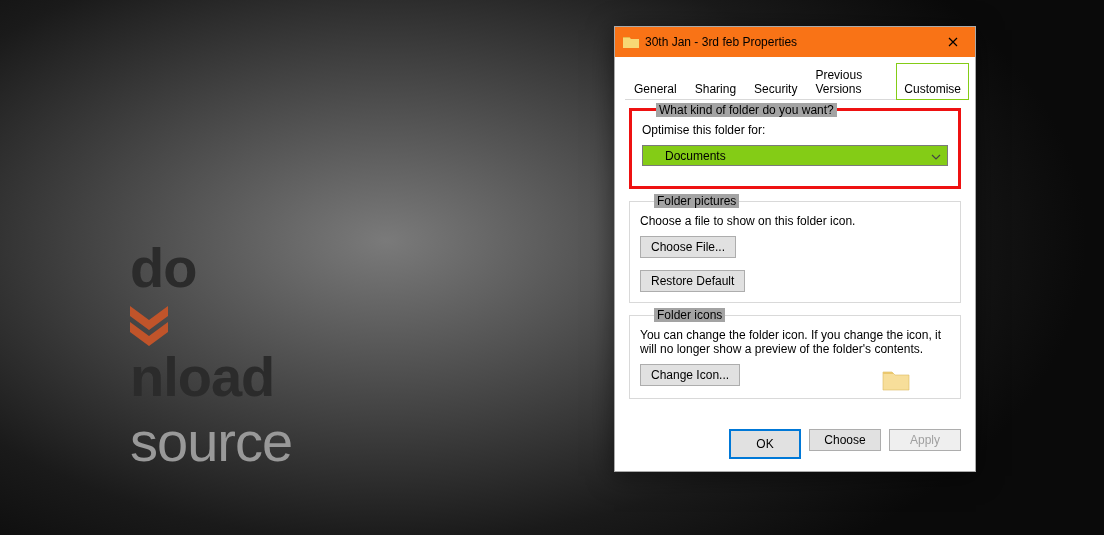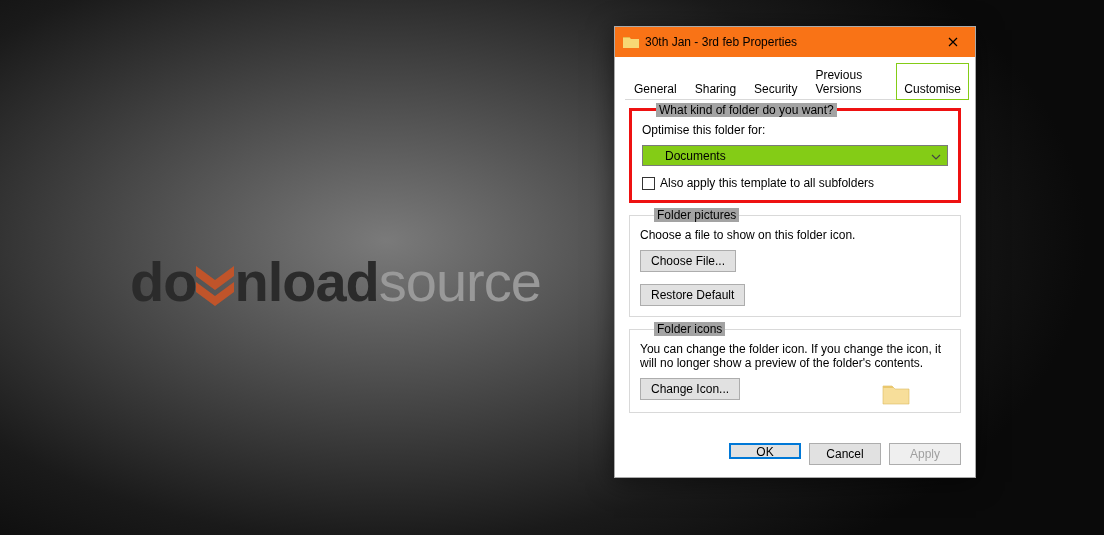--- a/index.html
+++ b/index.html
@@ -9,27 +9,28 @@
   font-family: "Segoe UI", Tahoma, sans-serif;
   font-size: 12px;
   background: radial-gradient(ellipse 700px 400px at 35% 45%, #7a7a7a 0%, #5a5a5a 25%, #3a3a3a 50%, #1a1a1a 75%, #0a0a0a 100%);
   position: relative;
   overflow: hidden;
   color: #000;
 }
 .logo {
   position: absolute;
   left: 130px;
-  top: 249px;
-  display: flex;
-  align-items: center;
+  top: 235px;
+  display: flex;
+  align-items: flex-start;
   font-family: "Segoe UI", Arial, sans-serif;
   font-size: 56px;
   font-weight: 300;
   letter-spacing: -1px;
+  flex-direction: column;
 }
 .logo .part1 { color: #2b2b2b; font-weight: 600; }
 .logo .arrows { display: inline-flex; flex-direction: column; margin: 0 -2px; line-height: 0; position: relative; top: 4px; }
 .logo .arrows svg { display: block; }
 .logo .part2 { color: #2b2b2b; font-weight: 600; }
 .logo .part3 { color: #999; font-weight: 300; }
 
 .dialog {
   position: absolute;
   left: 614px;
@@ -155,21 +156,21 @@
 }
 .footer .fbtn {
   width: 72px; height: 22px;
   border: 1px solid #adadad;
   background: #e1e1e1;
   font-size: 12px;
   cursor: pointer;
 }
 .footer .fbtn.primary {
   border: 2px solid #0078d7;
-  height: 16px;
+  height: 30px;
 }
 .footer .fbtn.disabled {
   color: #a0a0a0;
   cursor: default;
   background: #efefef;
 }
 </style>
 </head>
 <body>
 
@@ -216,24 +217,20 @@
       <span class="group-legend">What kind of folder do you want?</span>
       <p>Optimise this folder for:</p>
       <div class="select">
         <span>Documents</span>
         <span class="chev">
           <svg width="10" height="6" viewBox="0 0 10 6">
               <path d="M1 1 L5 5 L9 1" stroke="#444" stroke-width="1.2" fill="none"></path>
             </svg>
         </span>
       </div>
-      <div class="checkbox-row">
-        <span class="cb"></span>
-        <span>Also apply this template to all subfolders</span>
-      </div>
     </div>
 
     <div class="group">
       <span class="group-legend">Folder pictures</span>
       <p>Choose a file to show on this folder icon.</p>
       <div class="btn-row-vert">
         <button class="btn">Choose File...</button>
         <button class="btn">Restore Default</button>
       </div>
     </div>
@@ -247,16 +244,16 @@
             <path d="M1 4 L10 4 L13 7 L27 7 L27 22 L1 22 Z" fill="#f7de9a" stroke="#dcb85f" stroke-width="0.6"></path>
             <path d="M1 4 L10 4 L12 6 L1 6 Z" fill="#eac76d"></path>
           </svg>
       </span>
     </div>
 
   </div>
 
   <div class="footer">
     <button class="fbtn primary">OK</button>
-    <button class="fbtn">Cancel</button>
+    <button class="fbtn">Choose</button>
     <button class="fbtn disabled">Apply</button>
   </div>
 </div>
 
 </body></html>

